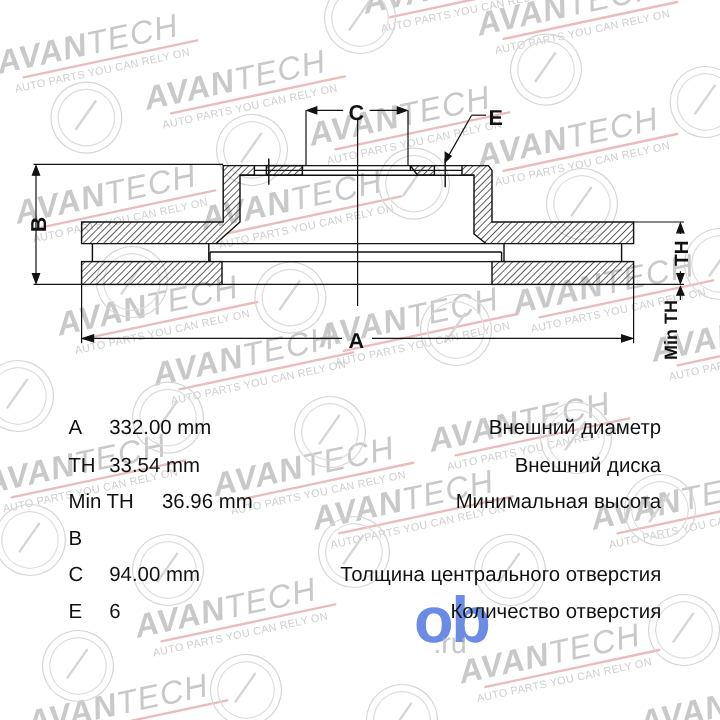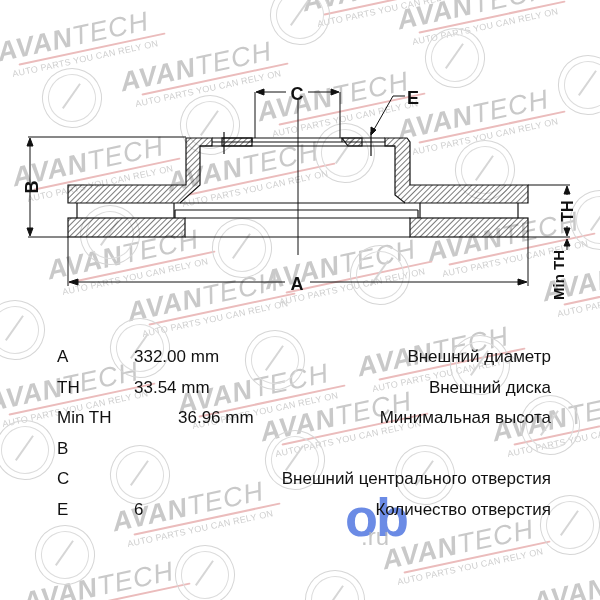--- a/index.html
+++ b/index.html
@@ -11,21 +11,21 @@
   .wm-logo span { font-weight: normal; }
   .wm-swoosh { width: 150px; height: 2px; background: #ebbcbc; margin: 1px 0 0 18px; border-radius: 2px; }
   .wm-tag { font-size: 9px; color: #cfcfcf; margin: 2px 0 0 10px; letter-spacing: 0.3px; }
   .stamp { position: absolute; width: 58px; height: 58px; border: 1.5px solid #d6d6d6; border-radius: 50%; transform: rotate(-20deg); }
   .stamp::before { content: ""; position: absolute; left: 5px; top: 5px; right: 5px; bottom: 5px; border: 1px solid #dddddd; border-radius: 50%; }
   .stamp::after { content: ""; position: absolute; left: 14px; top: 26px; width: 30px; height: 1.5px; background: #d6d6d6; transform: rotate(-35deg); }
   .drawing { position: absolute; left: 0; top: 0; }
   .spec { position: absolute; left: 57px; top: 344px; width: 494px; }
   .spec-row { position: relative; height: 30.5px; font-size: 17px; color: #111; line-height: 26px; }
   .spec-key { position: absolute; left: 0; top: 0; }
-  .spec-val { position: absolute; left: 34px; top: 0; margin-left: 43px; }
+  .spec-val { position: absolute; left: 34px; top: 0; }
   .spec-row.wide .spec-val { left: 78px; }
   .spec-desc { position: absolute; right: 0; top: 0; text-align: center; }
   .brand { position: absolute; left: 345px; top: 490px; font-family: "Liberation Sans", sans-serif; font-weight: bold; font-size: 54px; color: #1d4ed8; opacity: 0.65; letter-spacing: -2px; line-height: 1; }
   .brand-ru { position: absolute; left: 361px; top: 523px; font-size: 24px; font-weight: normal; color: #b5b5b5; opacity: 0.75; text-align: right; }
 </style>
 </head>
 <body>
 
 <div class="wm-layer">
   <div class="wm" style="left:-5px;top:40px;">
@@ -273,20 +273,21 @@
   <div class="spec-row wide">
     <span class="spec-key">Min TH</span>
     <span class="spec-val">36.96 mm</span>
     <span class="spec-desc">Минимальная высота</span>
   </div>
   <div class="spec-row">
     <span class="spec-key">B</span>
   </div>
   <div class="spec-row">
     <span class="spec-key">C</span>
-    <span class="spec-desc">Внешний центрального отверстия</span>
+    <span class="spec-val">94.00 mm</span>
+    <span class="spec-desc">Толщина центрального отверстия</span>
   </div>
   <div class="spec-row">
     <span class="spec-key">E</span>
     <span class="spec-val">6</span>
     <span class="spec-desc">Количество отверстия</span>
   </div>
 </div>
 
 </body></html>

